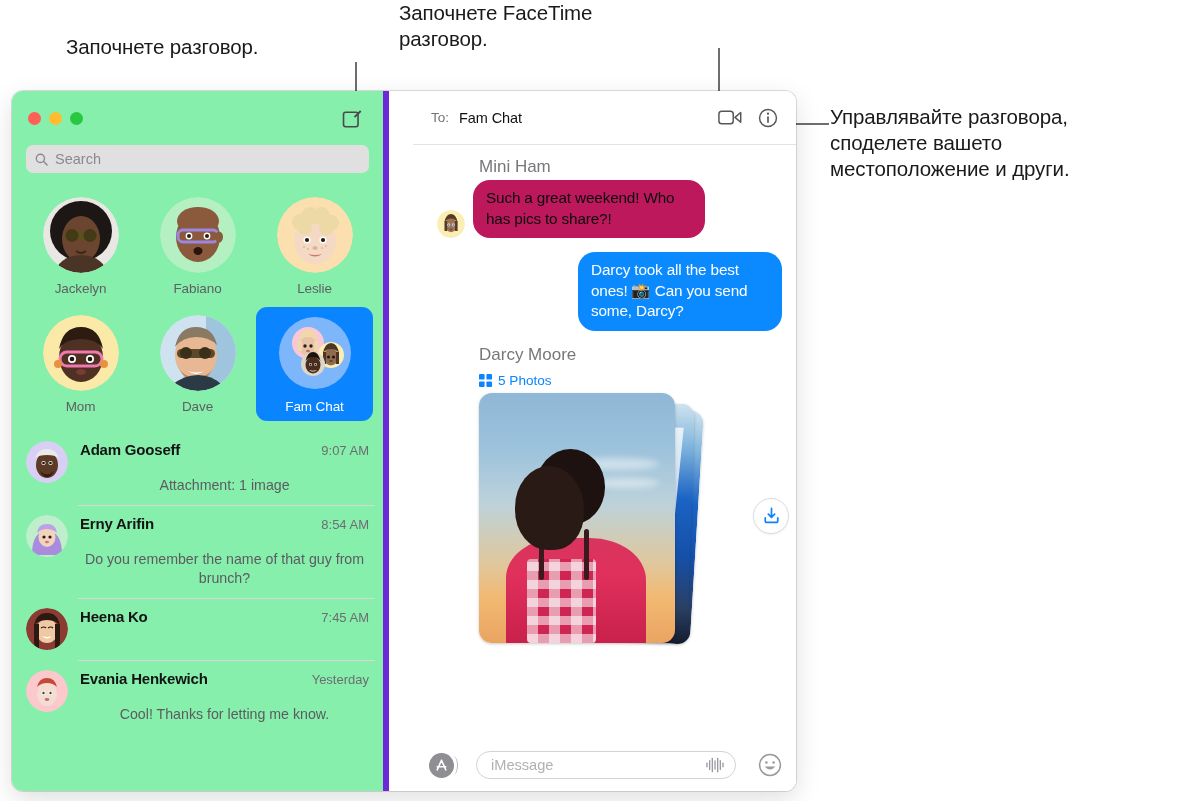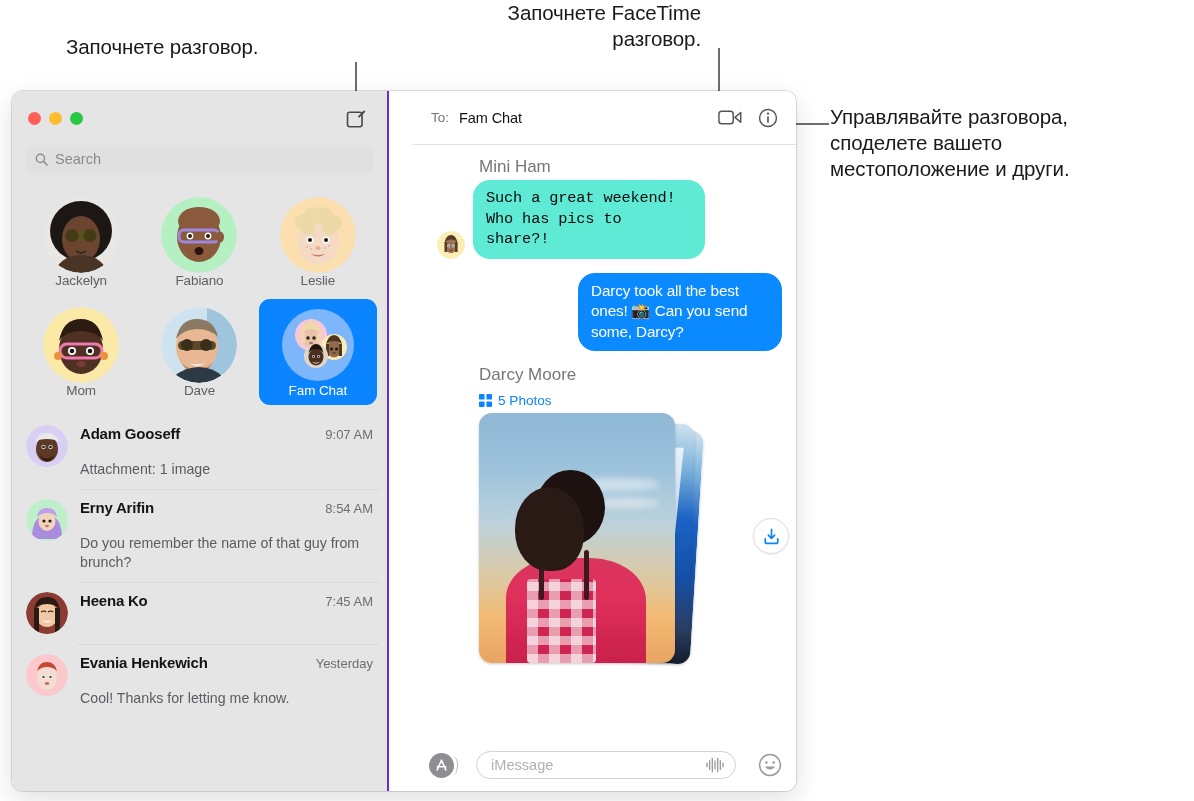--- a/index.html
+++ b/index.html
@@ -14,21 +14,21 @@
   
   .callout-text {
     position: absolute;
     color: #1a1a1a;
     font-size: 20.5px;
     line-height: 26px;
     letter-spacing: -0.1px;
     white-space: pre-line;
   }
   #callout-left  { left: 66px;  top: 34px;  width: 310px; text-align: left; }
-  #callout-mid   { left: 409px; top: 0px;   width: 292px; text-align: right; }
+  #callout-mid   { left: 399px; top: 0px;   width: 292px; text-align: left; }
   #callout-right { left: 830px; top: 104px; width: 366px; text-align: left; }
 
   .leader { position: absolute; background: #6e6e6e; }
   #leader-left  { left: 355px; top: 62px;  width: 1.6px; height: 40px; }
   #leader-mid   { left: 718px; top: 48px;  width: 1.6px; height: 58px; }
   #leader-right { left: 789px; top: 123px; width: 40px;  height: 1.6px; }
 
   
   #window {
     position: absolute;
@@ -37,24 +37,25 @@
     border-radius: 11px;
     background: #ffffff;
     box-shadow: 0 0 0 1px rgba(0,0,0,0.13), 0 8px 26px rgba(0,0,0,0.13);
     overflow: hidden;
     display: flex;
   }
 
   
   #sidebar {
     width: 377px; height: 100%;
-    background: #e5e5e5;
-    border-right: 2px solid #6d28d9;
+    background: #86efac;
+    border-right: 6px solid #6d28d9;
     display: flex; flex-direction: column;
     position: relative;
+    text-align: center;
   }
   #titlebar {
     height: 54px; flex: 0 0 54px;
     display: flex; align-items: center;
     padding: 0 14px 0 16px;
     position: relative;
   }
   .traffic { display: flex; gap: 8px; align-items: center; }
   .tl { width: 13px; height: 13px; border-radius: 50%; }
   .tl.red    { background: #ff5f57; }
@@ -85,20 +86,21 @@
     padding: 4px 10px 10px 10px;
   }
   .pin {
     display: flex; flex-direction: column; align-items: center;
     padding: 8px 0 7px 0;
     border-radius: 11px;
     cursor: pointer;
   }
   .pin.selected { background: #0b84ff; }
   .pin .pin-label {
+    margin-top: 8px;
     font-size: 13.5px; color: #5f5f62;
     letter-spacing: -0.1px;
   }
   .pin.selected .pin-label { color: #ffffff; }
   .pin-av {
     width: 76px; height: 76px; border-radius: 50%;
     overflow: hidden; position: relative;
   }
 
   
@@ -152,21 +154,21 @@
   .row-av { width: 28px; height: 28px; border-radius: 50%; flex: 0 0 28px; overflow: hidden; position: relative; margin-left: 10px; }
 
   .bubble {
     max-width: 232px;
     padding: 8px 13px 9px 13px;
     border-radius: 17px;
     font-size: 15.3px; line-height: 20.5px;
     letter-spacing: -0.15px;
     position: relative;
   }
-  .bubble.in  { background: #5eead4; color: #0b0b0c; font-family: Liberation Mono, monospace; }
+  .bubble.in  { background: #be185d; color: #0b0b0c; }
   .bubble.out { background: #0b8aff; color: #ffffff; }
   .bubble.in::after {
     content:""; position:absolute; left:-5px; bottom:0;
     width:14px; height:16px; background:#e6e5ea;
     border-bottom-right-radius: 14px;
     z-index:-1;
   }
   .bubble.out::after {
     content:""; position:absolute; right:-5px; bottom:0;
     width:14px; height:16px; background:#0b8aff;

